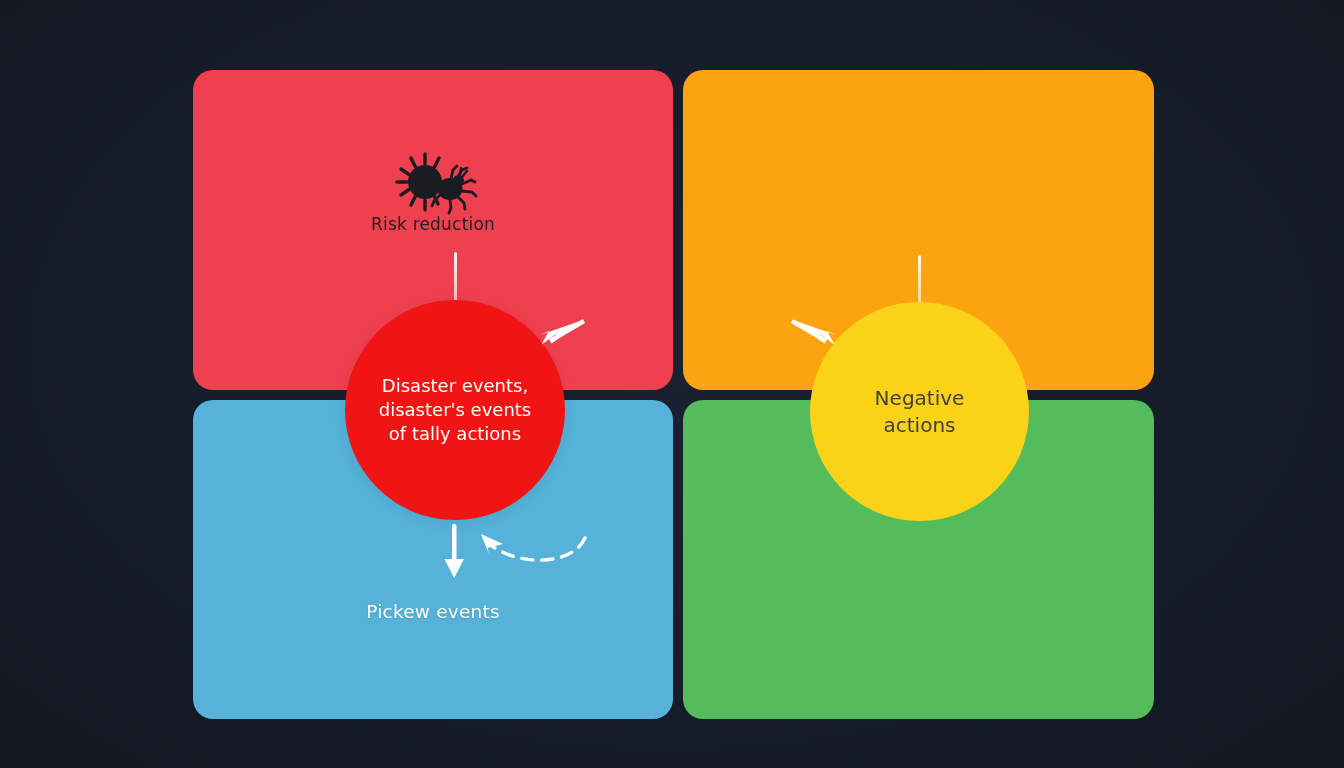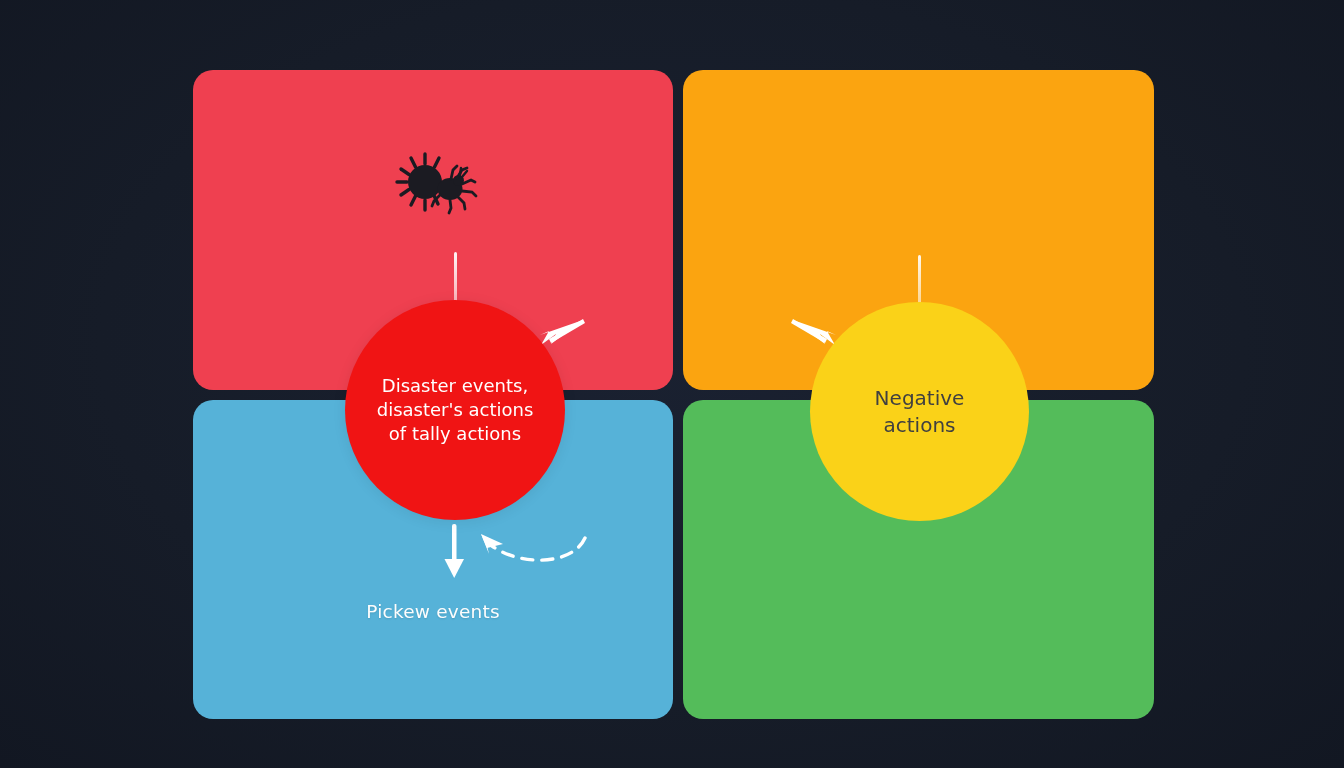--- a/index.html
+++ b/index.html
@@ -177,20 +177,21 @@
             <path d="M63 52 L64 60 L62 65"></path>
             <path d="M53 47 L47 53 L45 58"></path>
           </g>
 
           <g stroke-width="2.4" fill="none">
             <path d="M75 29 L80 23"></path>
             <path d="M73 27 L74 20"></path>
           </g>
         </g>
       </svg>
+      <div class="panel-label label-risk">Risk reduction</div>
     </div>
 
     <div class="panel panel-orange"></div>
 
     <div class="panel panel-blue">
       <div class="panel-label label-blue">
         <div>Pickew events</div>
       </div>
     </div>
 
@@ -224,21 +225,21 @@
       </g>
       <g fill="#ffffff">
         <path d="M481 534 L503 544 L487 548 Z"></path>
         <path d="M481 534 L489 554 L486 541 Z"></path>
       </g>
     </svg>
 
     <div class="bubble bubble-red">
       <div>
         <span>Disaster events,</span>
-        <span>disaster's actions</span>
+        <span>disaster's events</span>
         <span>of tally actions</span>
       </div>
     </div>
 
     <div class="bubble bubble-yellow">
       <div>
         <span>Negative</span>
         <span>actions</span>
       </div>
     </div>

